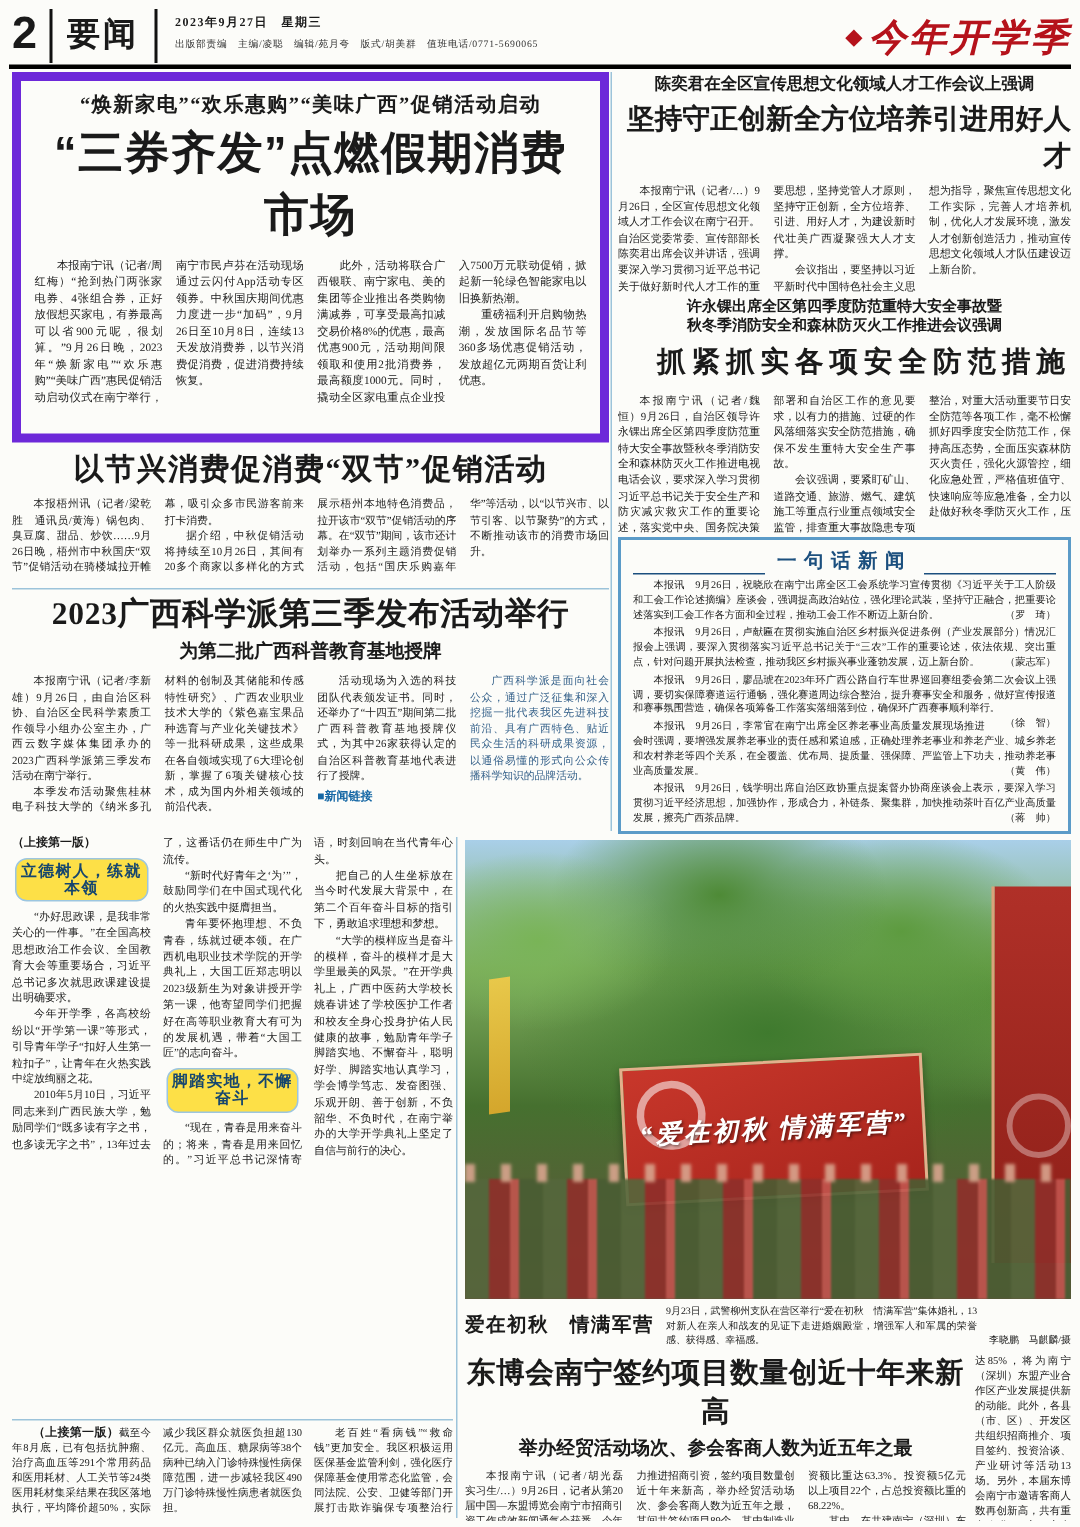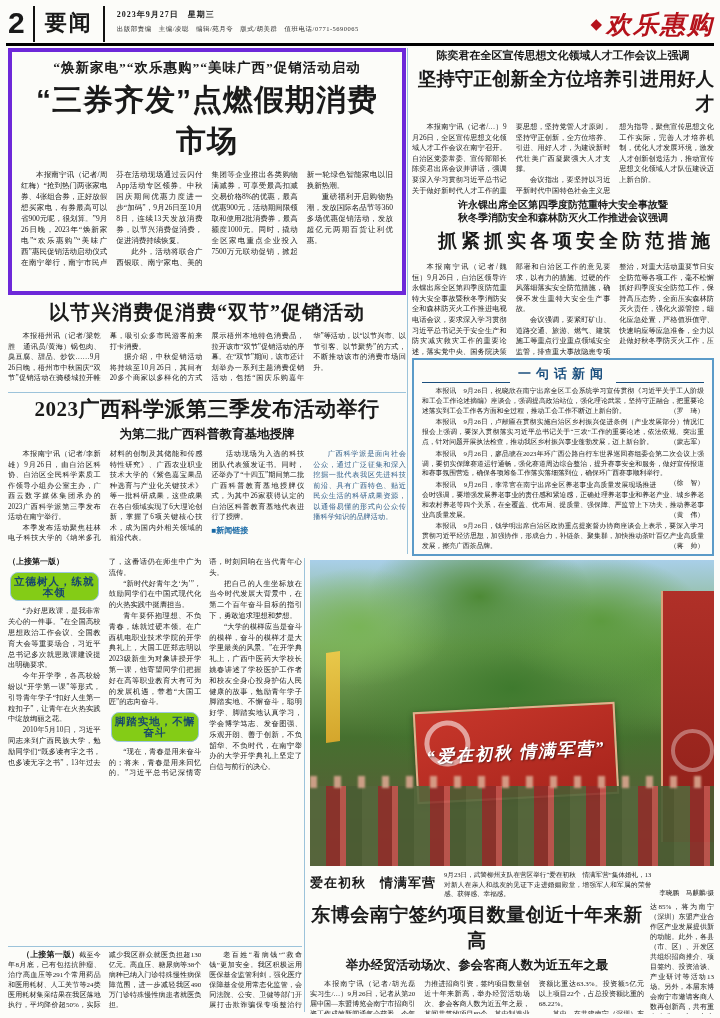--- a/index.html
+++ b/index.html
@@ -22,42 +22,42 @@
   .logo .name { font-size:25px; font-weight:bold; font-style:italic; letter-spacing:2px; font-family:"Liberation Serif","DejaVu Serif",serif; }
   .header-rule { position:absolute; left:6px; right:6px; top:43px; height:3px; background:#000; }
 
   
   .body-txt { text-align:justify; font-size:7.5px; line-height:11px; overflow:hidden; }
   .body-txt p { text-indent:2em; }
   .cols3 { column-count:3; column-gap:9px; }
   .cols4 { column-count:4; column-gap:9px; }
 
   
-  .art-promo { position:absolute; left:8px; top:48px; width:398px; height:247px; border:4px solid #6d28d9; padding:7px 9px 5px; overflow:hidden; }
+  .art-promo { position:absolute; left:8px; top:48px; width:398px; height:247px; border:6px solid #6d28d9; padding:7px 9px 5px; overflow:hidden; }
   .promo-kicker { text-align:center; font-size:13.5px; font-weight:bold; letter-spacing:1px; }
   .promo-head { text-align:center; font-family:"Liberation Sans","DejaVu Sans",sans-serif; font-size:30px; font-weight:900; letter-spacing:1px; margin:3px 0 7px; }
   .art-promo .body-txt { height:168px; }
 
   .art-wuzhou { position:absolute; left:8px; top:299px; width:398px; height:90px; overflow:hidden; }
   .wz-head { text-align:center; font-size:20px; font-weight:bold; letter-spacing:1px; margin-bottom:5px; }
   .art-wuzhou .body-txt { height:58px; font-size:7.2px; line-height:10.5px; }
 
   .rule-h { position:absolute; background:#9cc3da; }
 
   .art-science { position:absolute; left:8px; top:395px; width:398px; height:158px; overflow:hidden; }
   .sci-head { text-align:center; font-size:21px; font-weight:bold; letter-spacing:0.5px; }
   .sci-sub { text-align:center; font-size:12.5px; font-weight:bold; margin:3px 0 6px; }
   .art-science .body-txt { height:102px; font-size:7.2px; line-height:10.5px; }
   .linkhead { color:#1668a5; font-weight:bold; font-size:8px; text-indent:0 !important; font-family:"Liberation Sans","DejaVu Sans",sans-serif; margin-top:3px; }
   .linkbody { color:#35618a; }
 
   .art-edu { position:absolute; left:8px; top:557px; width:294px; height:386px; overflow:hidden; }
   .art-edu .body-txt { column-count:3; column-gap:8px; height:386px; font-size:7.3px; line-height:10.8px; }
   .cont-label { font-size:8px; font-weight:bold; text-indent:0 !important; }
-  .subbox { display:block; background:#84cc16; border:1px solid #9cc6e0; border-radius:8px; text-align:center;
+  .subbox { display:block; background:#fde047; border:1px solid #9cc6e0; border-radius:8px; text-align:center;
             font-size:10.5px; font-weight:bold; color:#16466e; padding:3px 2px; margin:4px 2px 5px; text-indent:0 !important;
             font-family:"Liberation Sans","DejaVu Sans",sans-serif; letter-spacing:1px; }
 
   .art-medical { position:absolute; left:8px; top:950px; width:294px; height:62px; overflow:hidden; }
   .art-medical .body-txt { column-count:3; column-gap:8px; height:62px; font-size:7px; line-height:10px; }
 
   
   .art-talent { position:absolute; left:412px; top:48px; width:302px; height:148px; overflow:hidden; }
   .ta-kicker { text-align:center; font-size:11px; font-weight:bold; font-family:"Liberation Sans","DejaVu Sans",sans-serif; }
   .ta-head { text-align:right; font-size:18.5px; font-weight:bold; margin:3px 0 6px; }
@@ -129,21 +129,21 @@
     <div class="pageno">2</div>
     <div class="section-box">
       <span>要闻</span>
     </div>
     <div class="meta">
       <div class="m1">2023年9月27日　星期三</div>
       <div class="m2">出版部责编　主编/凌聪　编辑/苑月夸　版式/胡美群　值班电话/0771-5690065</div>
     </div>
     <div class="logo">
       <span class="mark">◆</span>
-      <span class="name">欢乐惠购</span>
+      <span class="name">今年开学季</span>
     </div>
   </div>
   <div class="header-rule"></div>
 
   <div class="vrule" style="left:407px; top:48px; height:506px;"></div>
   <div class="vrule" style="left:304px; top:558px; height:454px;"></div>
   <div class="rule-h" style="left:8px; top:392px; width:398px; height:1px;"></div>
   <div class="rule-h" style="left:8px; top:946px; width:294px; height:1px;"></div>
 
   <div class="art-promo">

